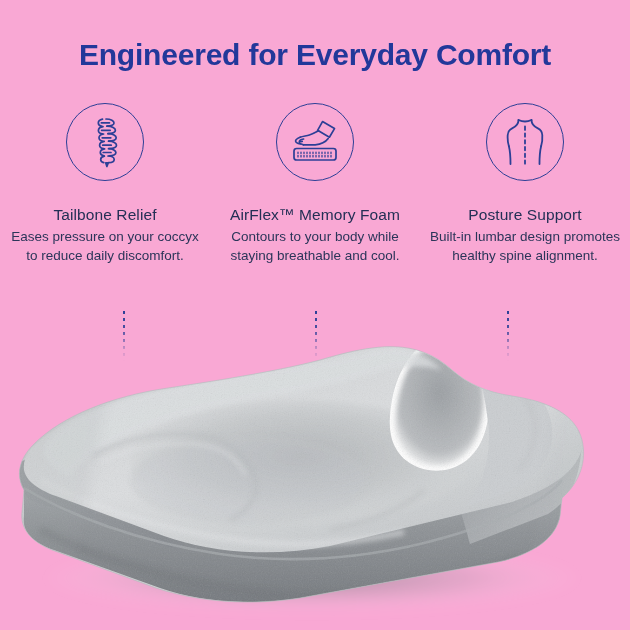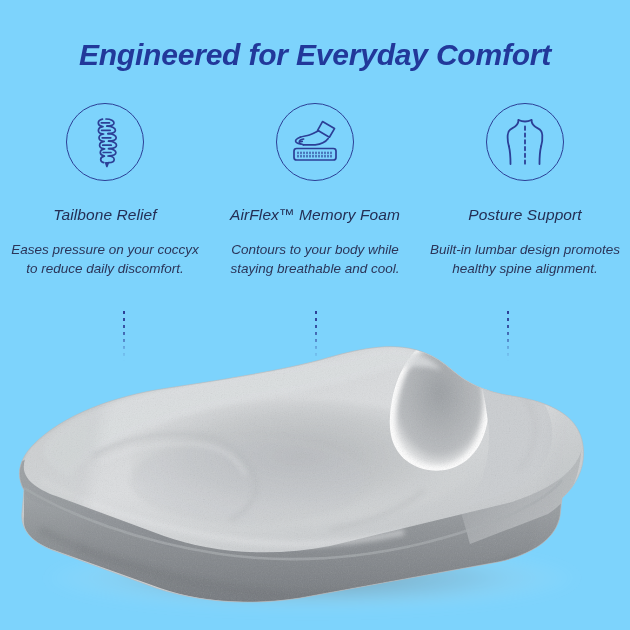--- a/index.html
+++ b/index.html
@@ -11,22 +11,21 @@
     width: 630px;
     height: 630px;
     overflow: hidden;
     font-family: "Liberation Sans", sans-serif;
     -webkit-font-smoothing: antialiased;
   }
   .page {
     position: relative;
     width: 630px;
     height: 630px;
-    background: #7dd3fc;
-    font-style: italic;
+    background: #f9a8d4;
   }
 
   
   .headline {
     position: absolute;
     top: 38px;
     left: 0;
     width: 630px;
     text-align: center;
     font-size: 30px;
@@ -65,21 +64,21 @@
 
   .feature-title {
     margin-top: 24px;
     font-size: 15.5px;
     color: #242f55;
     text-align: center;
     line-height: 1.28;
     letter-spacing: 0.1px;
   }
   .feature-desc {
-    margin-top: 15px;
+    margin-top: 2px;
     font-size: 13.5px;
     color: #2b3559;
     text-align: center;
     line-height: 1.42;
     max-width: 190px;
   }
 
   
   .connector {
     position: absolute;

